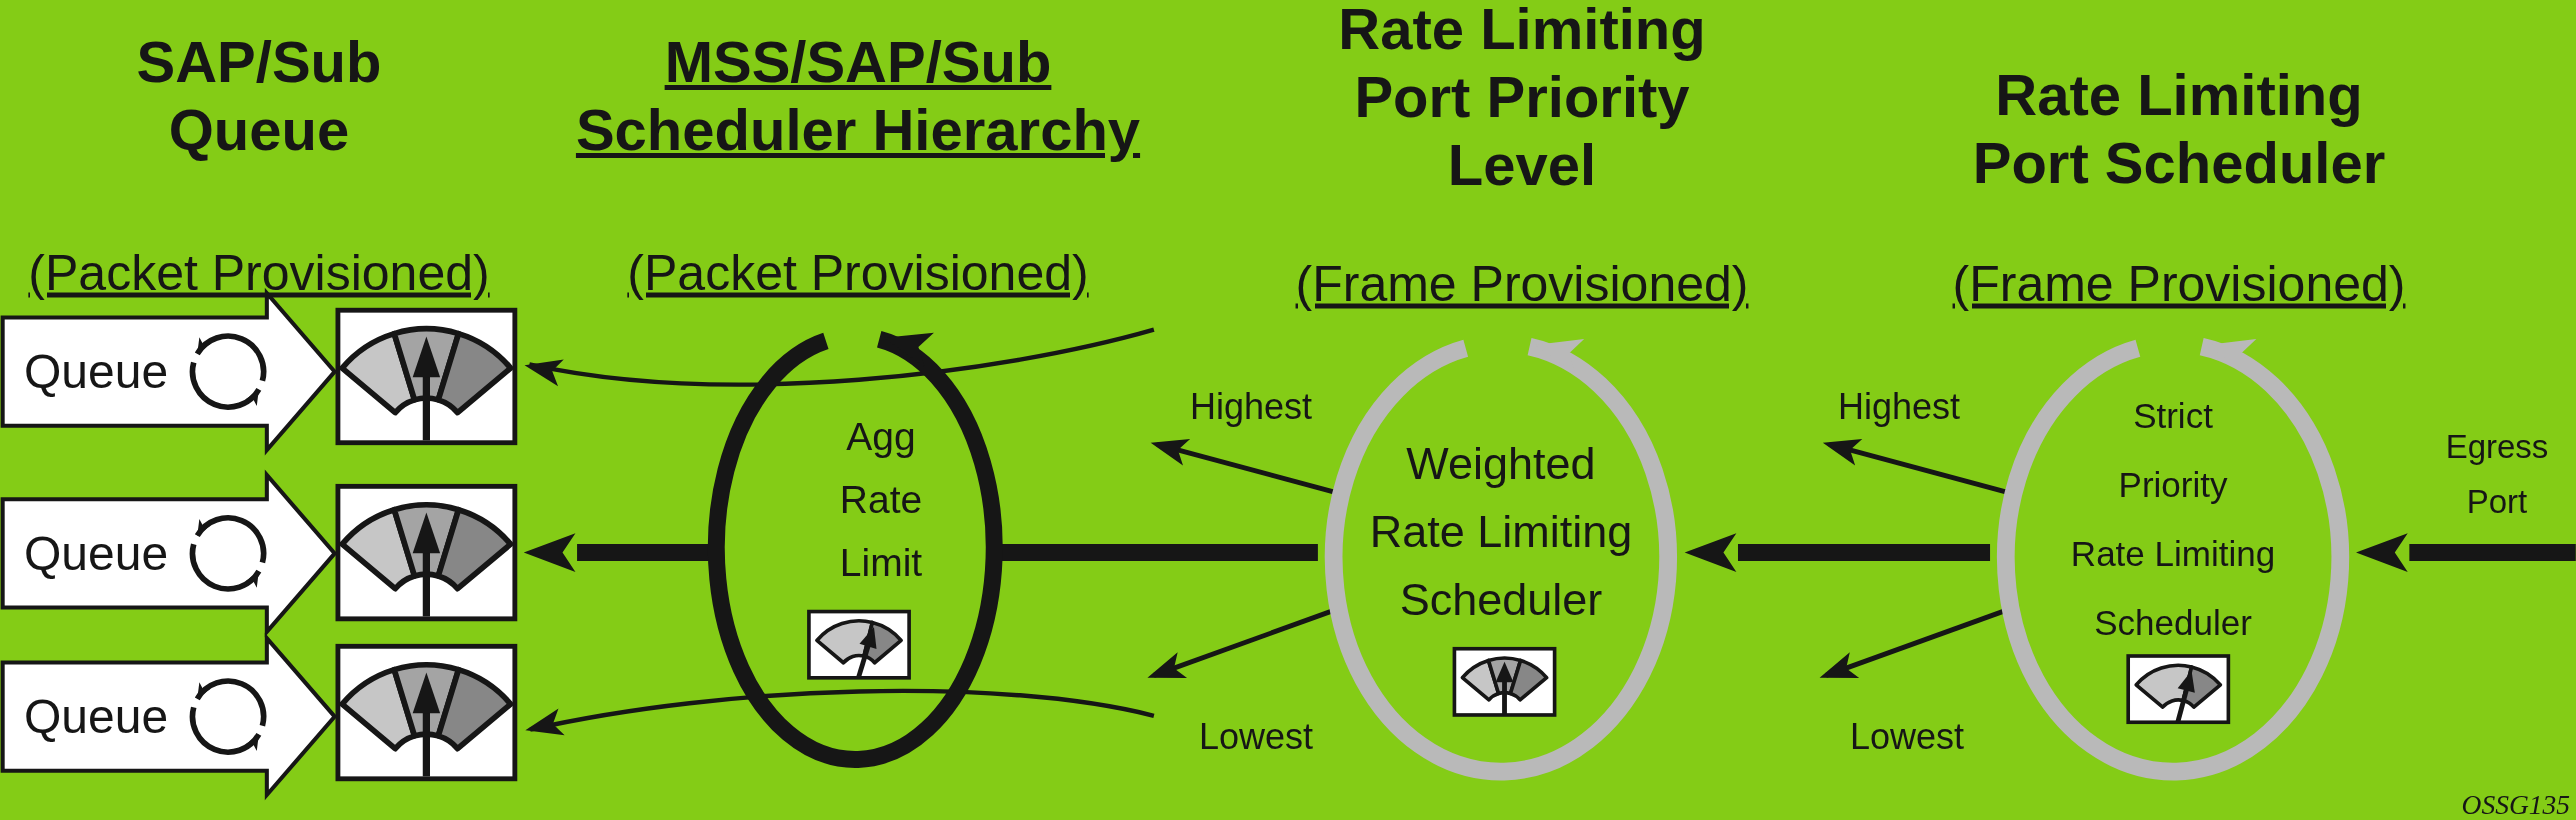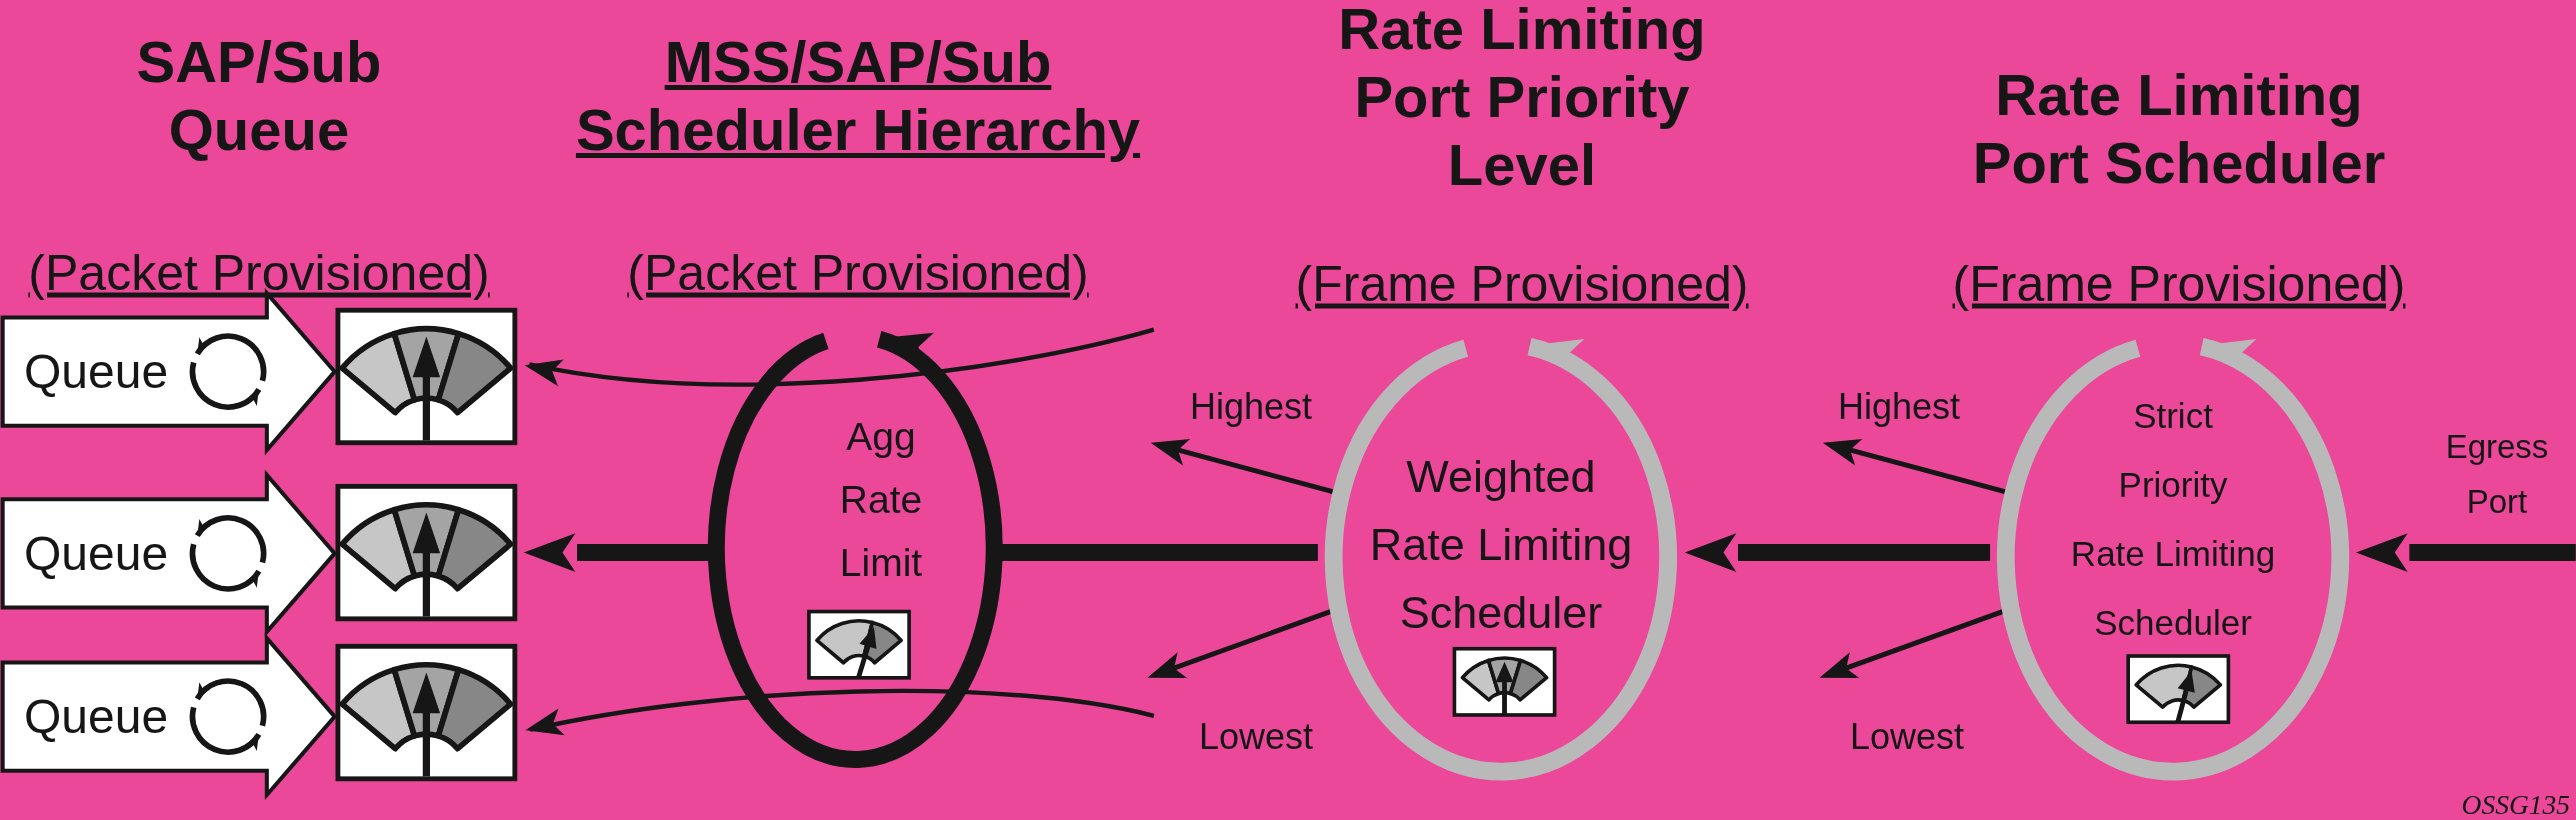--- a/index.html
+++ b/index.html
@@ -1,16 +1,16 @@
 <!DOCTYPE html>
 <html style="font-size:13px"><head>
 <meta charset="utf-8">
 <style>
   html,body{margin:0;padding:0;background:#ffffff;}
-  #stage{position:relative;width:2576px;height:820px;background:#ec4899;overflow:hidden;
+  #stage{position:relative;width:2576px;height:820px;background:#84cc16;overflow:hidden;
          font-family:"Liberation Sans", sans-serif;color:#161616;}
   #shapes{position:absolute;left:0;top:0;}
   .t{position:absolute;white-space:pre-line;text-align:center;width:max-content;
      transform:translateX(-50%);color:#161616;}
   .hdr{font-weight:700;font-size:58px;line-height:68px;}
   .sub{font-size:50px;line-height:57px;transform:translate(-50%,-50%);text-decoration:underline;}
   .qlbl{font-size:48px;line-height:48px;transform:translateY(-50%);}
   .node{font-size:45px;line-height:68px;}
   .node4{font-size:35px;line-height:69px;}
   .agg{font-size:39px;line-height:63px;}
@@ -143,21 +143,21 @@
   <div class="t sub" style="left:1522px;top:284px;">(Frame Provisioned)</div>
   <div class="t sub" style="left:2179px;top:284px;">(Frame Provisioned)</div>
 
   <div class="qlbl" style="position:absolute;left:24px;top:372px;">Queue</div>
   <div class="qlbl" style="position:absolute;left:24px;top:554px;">Queue</div>
   <div class="qlbl" style="position:absolute;left:24px;top:717px;">Queue</div>
 
   <div class="t agg" style="left:881px;top:405px;">Agg
 Rate
 Limit</div>
-  <div class="t node" style="left:1501px;top:430px;margin-top:13px;">Weighted
+  <div class="t node" style="left:1501px;top:430px;">Weighted
 Rate Limiting
 Scheduler</div>
   <div class="t node4" style="left:2173px;top:381px;">Strict
 Priority
 Rate Limiting
 Scheduler</div>
 
   <div class="t pri" style="left:1251px;top:407px;">Highest</div>
   <div class="t pri" style="left:1256px;top:737px;">Lowest</div>
   <div class="t pri" style="left:1899px;top:407px;">Highest</div>

